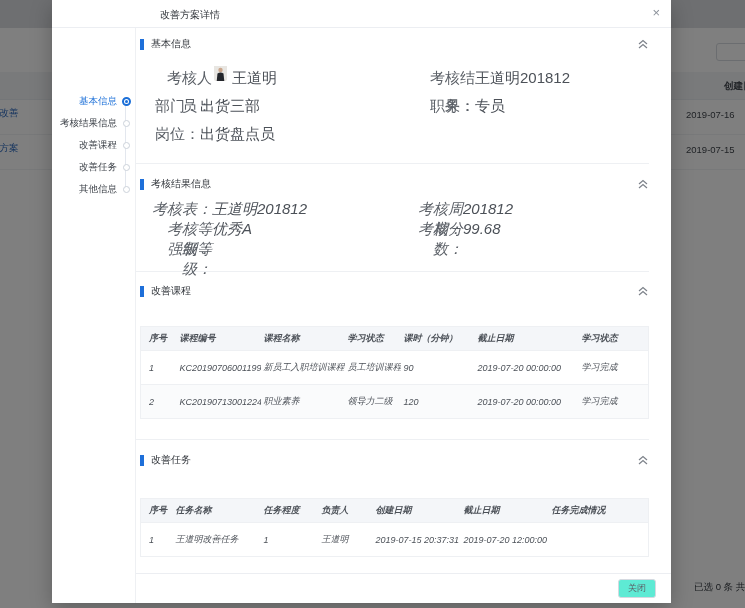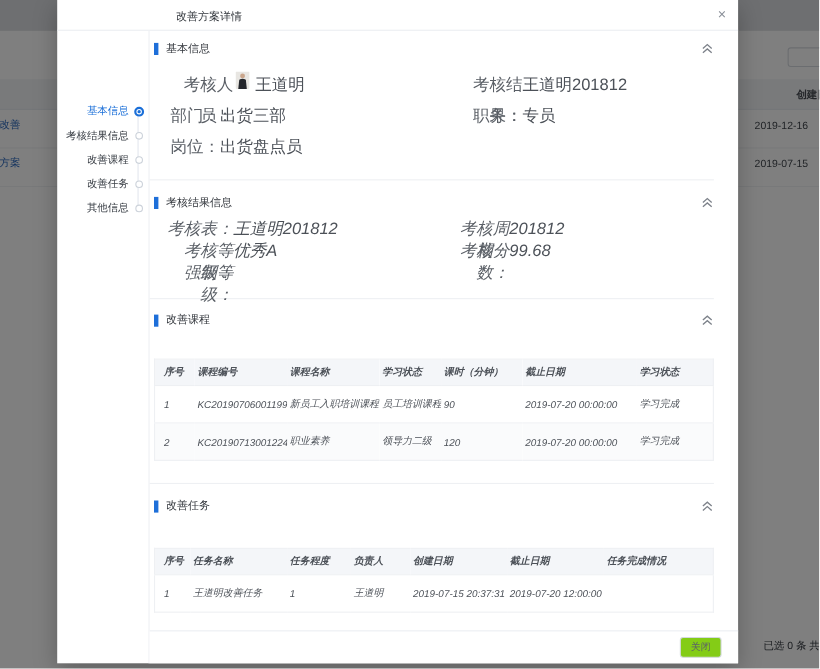--- a/index.html
+++ b/index.html
@@ -66,36 +66,36 @@
 
   table.tbl{width:508px;border:1px solid #eef0f3;border-collapse:collapse;table-layout:fixed;font-style:italic;}
   .sec3 table.tbl{margin-top:28px;}
   .sec4 table.tbl{margin-top:31px;}
   .tbl th{height:24px;background:#f4f6f9;font-size:9px;font-weight:700;color:#4c5158;text-align:left;padding:0 3px;white-space:nowrap;overflow:hidden;}
   .tbl td{height:34px;font-size:9px;color:#4c5158;text-align:left;padding:0 3px;border-top:1px solid #eef0f3;white-space:nowrap;overflow:hidden;}
   .tbl th:first-child,.tbl td:first-child{padding-left:8px;}
   .tbl tr.alt td{background:#fafbfc;}
 
   .mfooter{position:absolute;left:84px;right:0;bottom:0;height:30px;border-top:1px solid #eceef2;background:#fff;}
-  .close-btn{position:absolute;right:15px;top:5px;width:38px;height:19px;background:#84cc16;border:1px solid #d5d9e0;border-radius:3px;font-size:9px;color:#5c6168;display:flex;align-items:center;justify-content:center;cursor:pointer;font-family:inherit;}
+  .close-btn{position:absolute;right:15px;top:5px;width:38px;height:19px;background:#5eead4;border:1px solid #d5d9e0;border-radius:3px;font-size:9px;color:#5c6168;display:flex;align-items:center;justify-content:center;cursor:pointer;font-family:inherit;}
 </style>
 </head>
 <body>
 
 <div class="stage">
 
   <div class="bg">
     <div class="bg-topbar"></div>
     <div class="bg-toolbar-btn"></div>
     <div class="bg-thead">
       <div class="bg-thead-label"><span>创建日期</span> <span class="bg-sort">↓</span></div>
     </div>
     <div class="bg-row bg-row1">
       <span class="bg-link">明改善</span>
-      <span class="bg-date">2019-12-16</span>
+      <span class="bg-date">2019-07-16</span>
     </div>
     <div class="bg-row bg-row2">
       <span class="bg-link">善方案</span>
       <span class="bg-date">2019-07-15</span>
     </div>
     <div class="bg-selinfo">已选 0 条  共 2</div>
   </div>
 
   <div class="overlay"></div>
 

